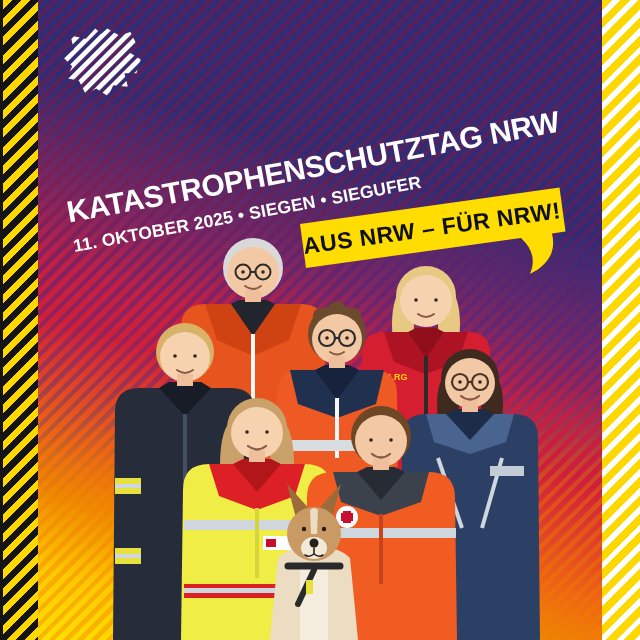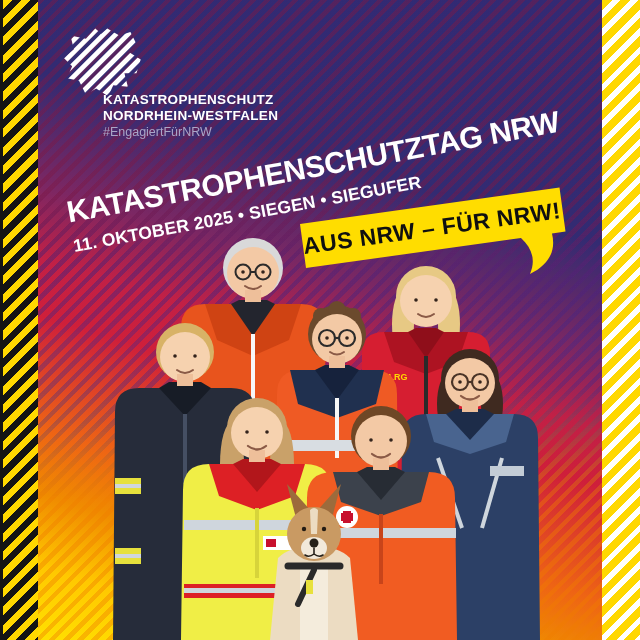--- a/index.html
+++ b/index.html
@@ -58,25 +58,20 @@
 
     <svg class="brand-icon" viewBox="0 0 100 84">
       <defs>
         <pattern id="diag" width="10" height="10" patternUnits="userSpaceOnUse" patternTransform="rotate(45)">
           <rect width="10" height="10" fill="rgba(0,0,0,0)"></rect>
           <rect width="5.6" height="10" fill="#ffffff"></rect>
         </pattern>
       </defs>
       <path d="M55,3 L69,11 L82,7 L89,21 L81,31 L94,39 L89,55 L75,55 L79,71 L62,69 L56,82 L42,73 L30,80 L22,64 L8,61 L14,47 L4,37 L16,27 L12,11 L30,15 L41,3 L48,9 Z" fill="url(#diag)"></path>
     </svg>
-    <div class="brand-text">
-      <div class="brand-line">KATASTROPHENSCHUTZ</div>
-      <div class="brand-line">NORDRHEIN-WESTFALEN</div>
-      <div class="brand-hashtag">#EngagiertFürNRW</div>
-    </div>
 
     <div class="tilt">
       <h1 class="headline">KATASTROPHENSCHUTZTAG NRW</h1>
       <div class="event">11. OKTOBER 2025 • SIEGEN • SIEGUFER</div>
     </div>
 
     <svg class="bubble-svg" viewBox="0 0 312 132">
       <path d="M6,52 L265.5,15.6 L271.5,59.6 L258,61.4 C262,78 256,92 236,102 C242,88 238,76 227,66 L12,96 Z" fill="var(--bubble-yellow,#ffdd00)"></path>
       <text transform="translate(139,64) rotate(-8)" text-anchor="middle">AUS NRW – FÜR NRW!</text>
     </svg>

